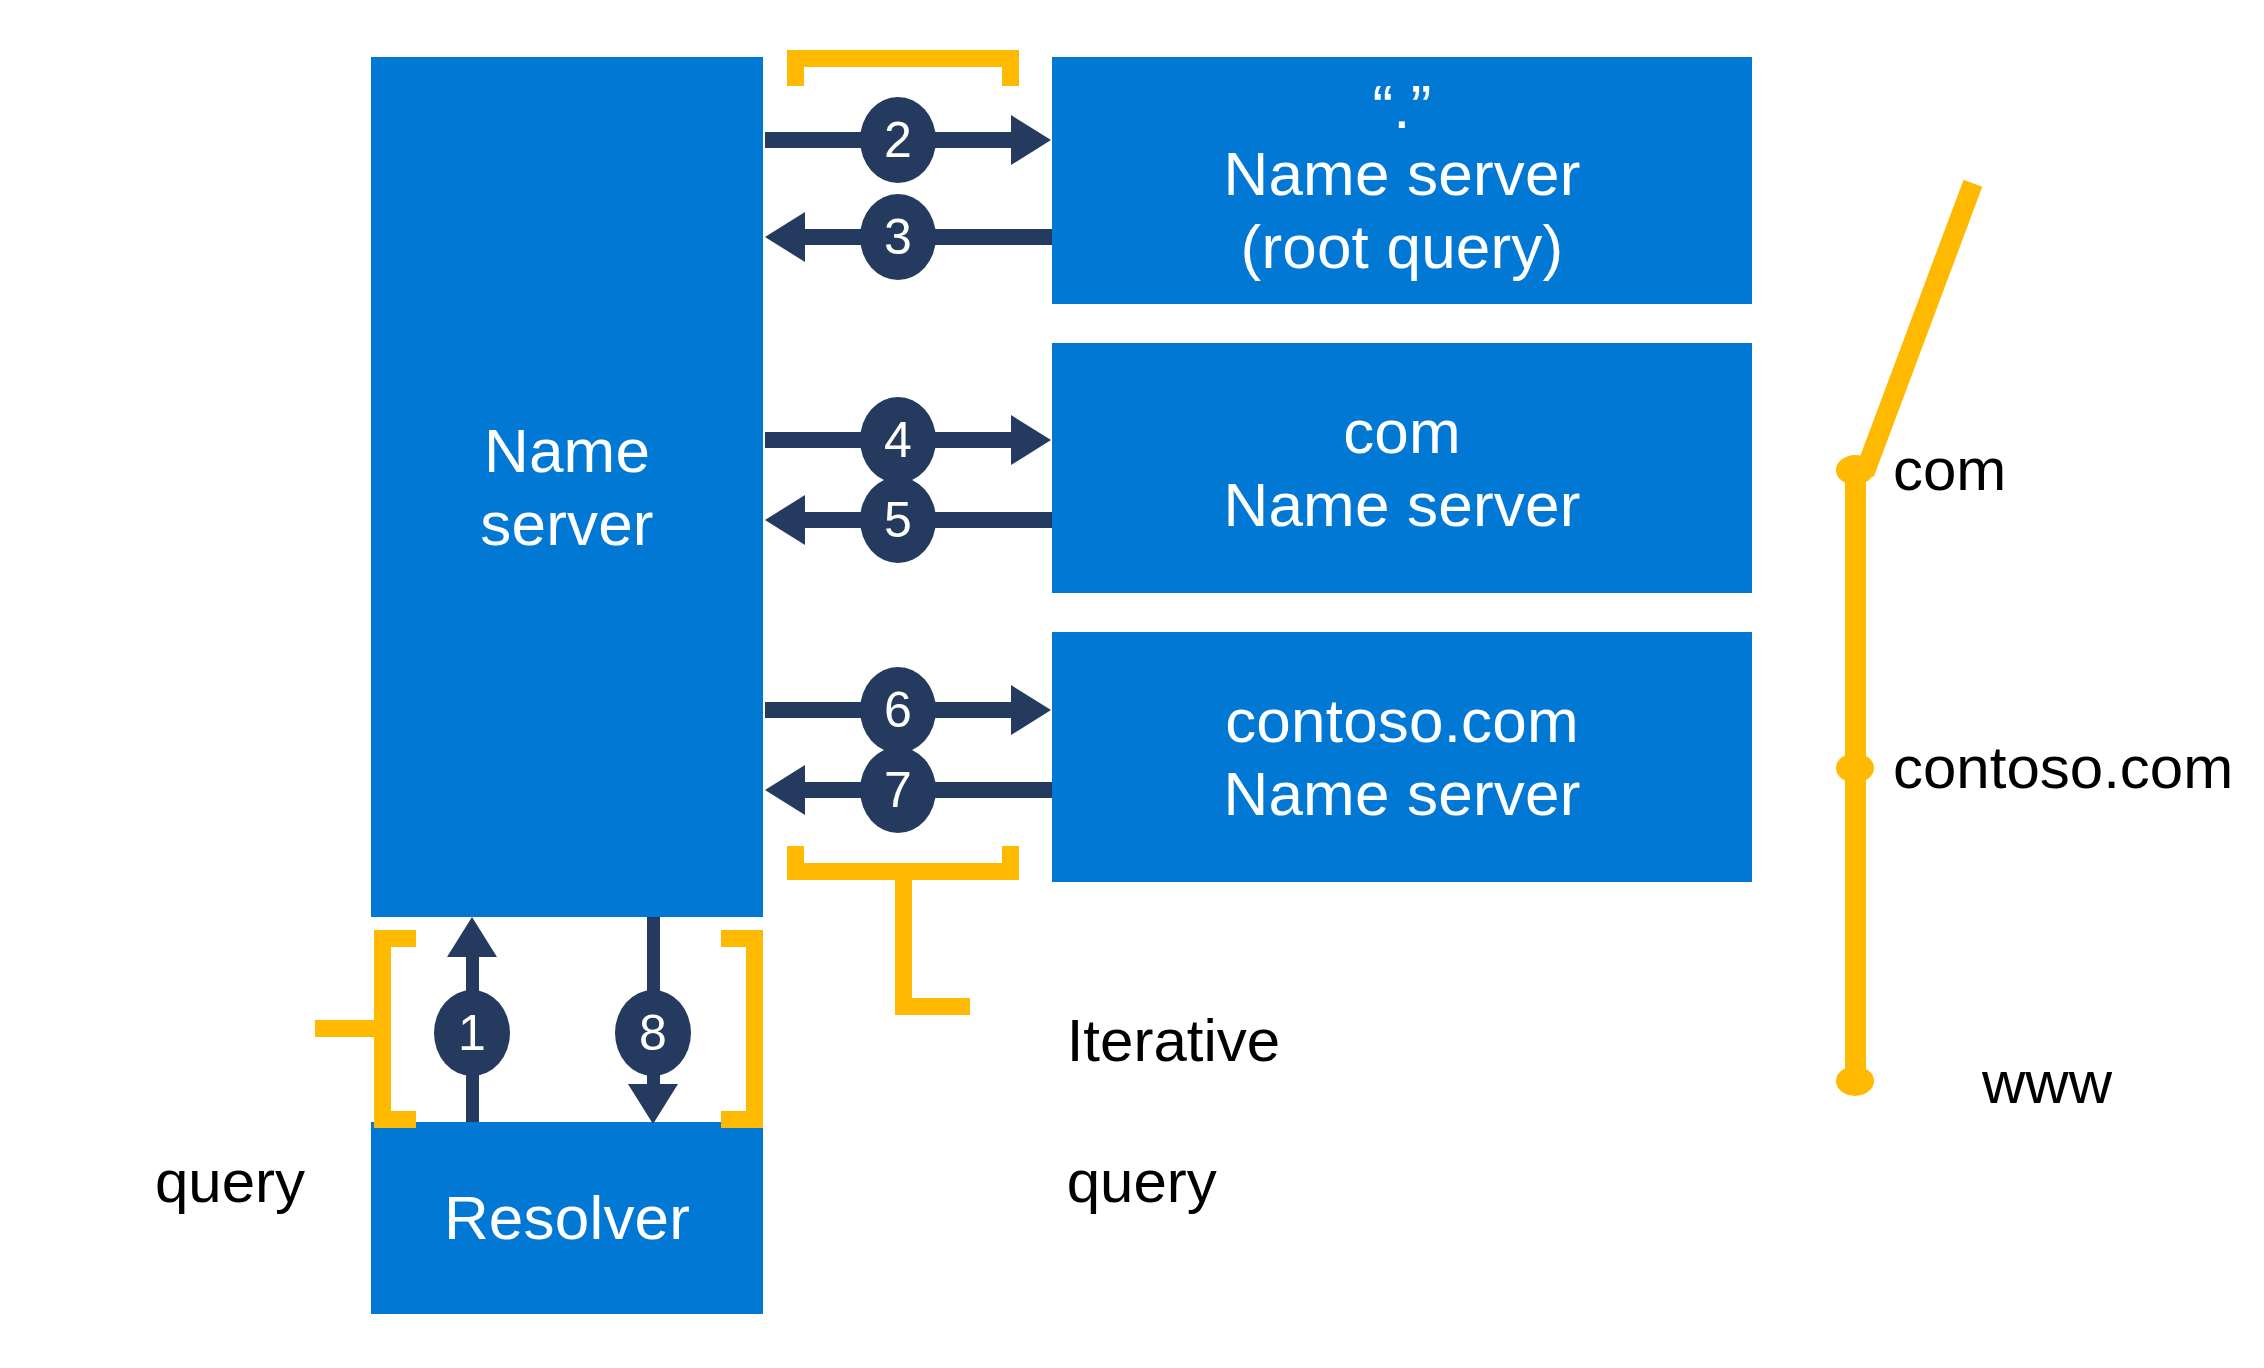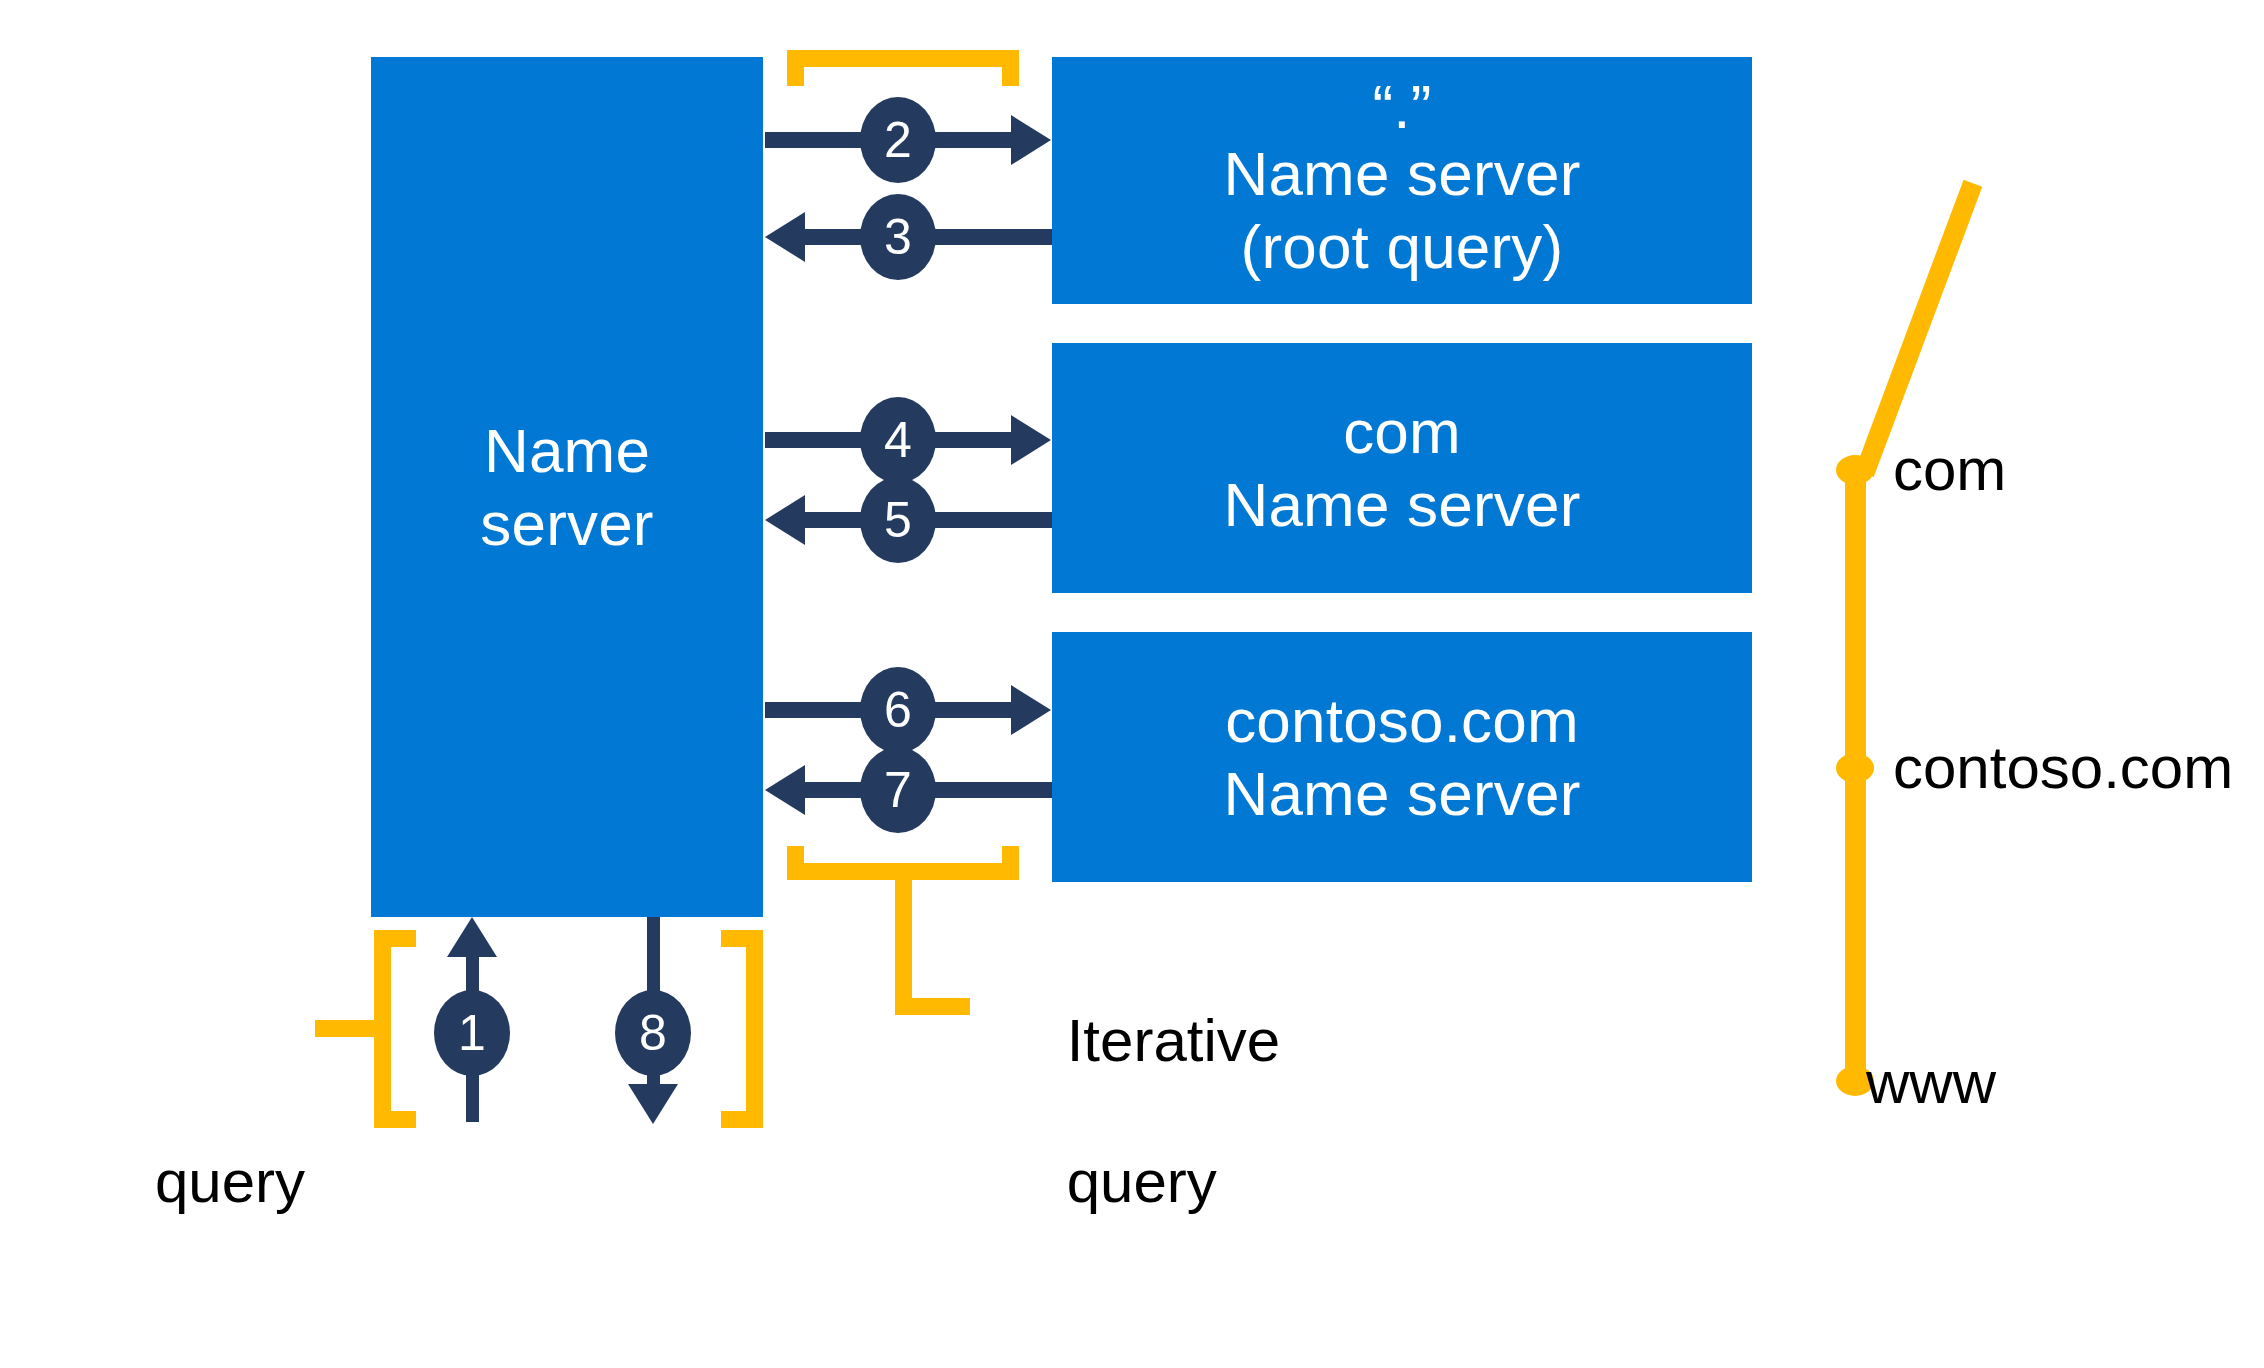--- a/index.html
+++ b/index.html
@@ -155,20 +155,23 @@
 </head>
 <body>
 
 <div id="canvas">
 
   <div class="blk" id="ns-main">
     <span class="ln">Name</span>
     <span class="ln">server</span>
   </div>
 
+  <div class="blk" id="resolver">
+    <span class="ln">Resolver</span>
+  </div>
 
   <div class="blk" id="ns-root">
     <span class="ln dotlabel">“.”</span>
     <span class="ln">Name server</span>
     <span class="ln">(root query)</span>
   </div>
 
   <div class="blk" id="ns-com">
     <span class="ln">com</span>
     <span class="ln">Name server</span>
@@ -257,15 +260,15 @@
 
   <div class="tline-v" style="left:1845px; top:470px; height:620px;"></div>
 
   <div class="tdot" style="left:1836px; top:455px;"></div>
   <div class="tlbl" style="left:1893px; top:440px;">com</div>
 
   <div class="tdot" style="left:1836px; top:753px;"></div>
   <div class="tlbl" style="left:1893px; top:738px;">contoso.com</div>
 
   <div class="tdot" style="left:1836px; top:1066px;"></div>
-  <div class="tlbl" style="left:1866px; top:1053px;">www</div>
+  <div class="tlbl" style="left:1982px; top:1053px;">www</div>
 
 </div>
 
 </body></html>

